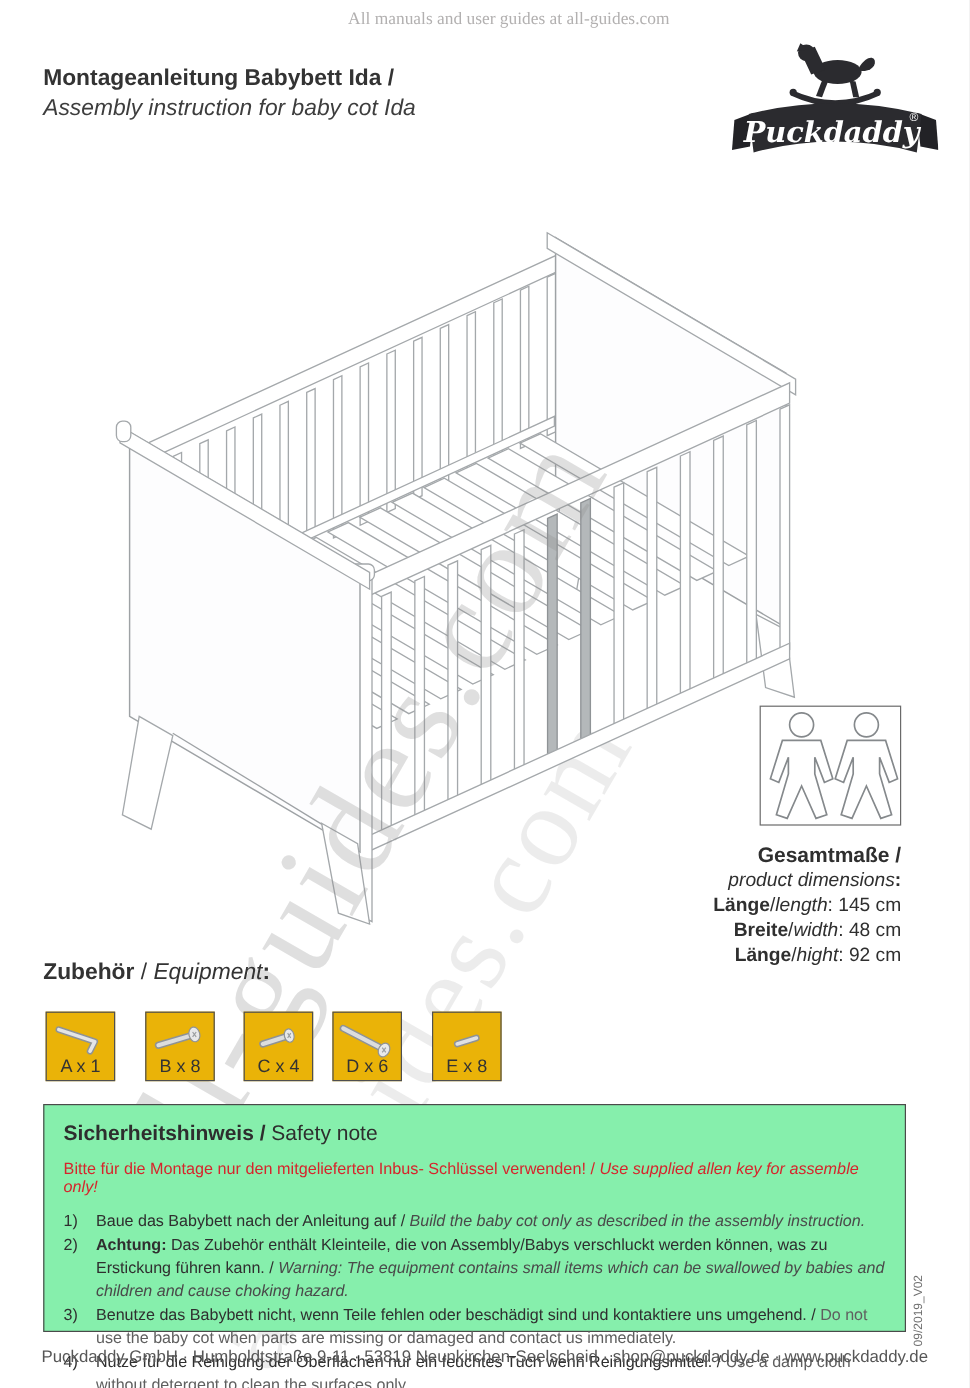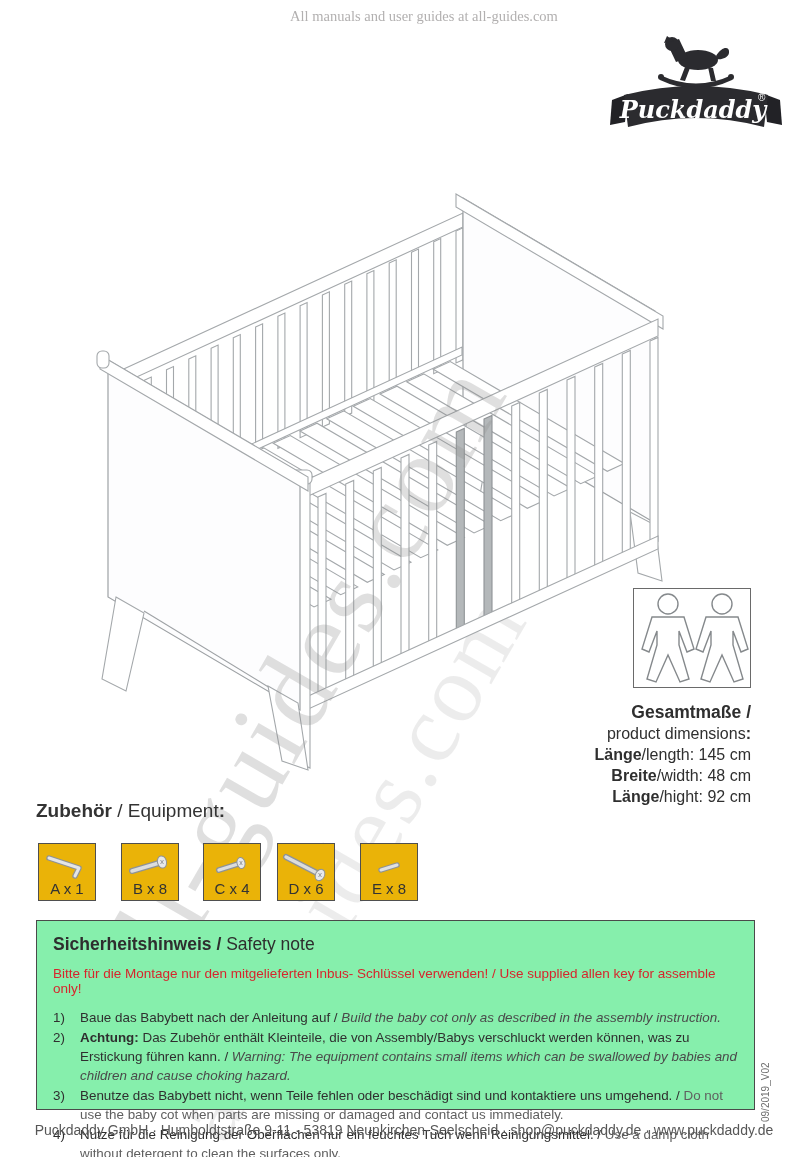--- a/index.html
+++ b/index.html
@@ -25,21 +25,21 @@
   .pnl{fill:#fdfdfe;stroke:#9ea2a5;stroke-width:1.2;}
   .gray-slat{fill:var(--highlight-slat,#b4b8ba);stroke:#8f9396;stroke-width:1.1;}
   
   .person-box{position:absolute;left:633px;top:588px;width:118px;height:100px;
       border:1.5px solid #6a6a6a;background:#fff;z-index:3;box-sizing:border-box;}
   
   .dims{position:absolute;right:57px;top:702px;text-align:right;z-index:3;line-height:21px;color:#2f2f2f;}
   .dims-h1{font-size:17.5px;font-weight:bold;}
   .dims-h2{font-size:16px;}
   .dims-row{font-size:16px;}
-  .b{font-weight:bold;} .it{}
+  .b{font-weight:bold;} .it{font-style:italic;}
   
   .equip-heading{position:absolute;left:36px;top:800px;font-size:19px;z-index:3;color:#333;}
   .ebox{position:absolute;top:843px;width:58px;height:58px;border:1.5px solid #4f4f4f;
       background:#eab308;z-index:3;box-sizing:border-box;}
   .ebox svg{position:absolute;top:5px;left:3px;}
   .elabel{position:absolute;bottom:3px;left:0;right:0;text-align:center;font-size:15px;color:#333;}
   
   .safety-box{position:absolute;left:36px;top:920px;width:719px;height:190px;
       border:1.5px solid #4a4a4a;background:#86efac;z-index:3;box-sizing:border-box;
       padding:13px 14px 0 16px;}
@@ -56,20 +56,24 @@
   .footer{position:absolute;left:0;right:0;top:1122px;text-align:center;
       font-size:14px;color:#565656;z-index:3;}
 </style>
 </head>
 <body>
 
 <div id="page">
 
   <div class="top-watermark">All manuals and user guides at all-guides.com</div>
 
+  <div class="title-block">
+    <div class="title-de">Montageanleitung Babybett Ida /</div>
+    <div class="title-en">Assembly instruction for baby cot Ida</div>
+  </div>
 
   <div class="logo">
     <svg viewBox="0 0 172 96" width="172" height="96">
       <g fill="#2b2b2f">
         <ellipse cx="88" cy="26" rx="20" ry="10"></ellipse>
         <polygon points="66,28 57,9 69,5 78,24"></polygon>
         <circle cx="62" cy="10" r="7"></circle>
         <polygon points="57,2 64,7 54,9"></polygon>
         <path d="M 106,22 C 112,12 120,12 119,19 C 118,24 111,26 107,25 Z"></path>
         <polygon points="75,33 80,34 75,47 70,46"></polygon>

